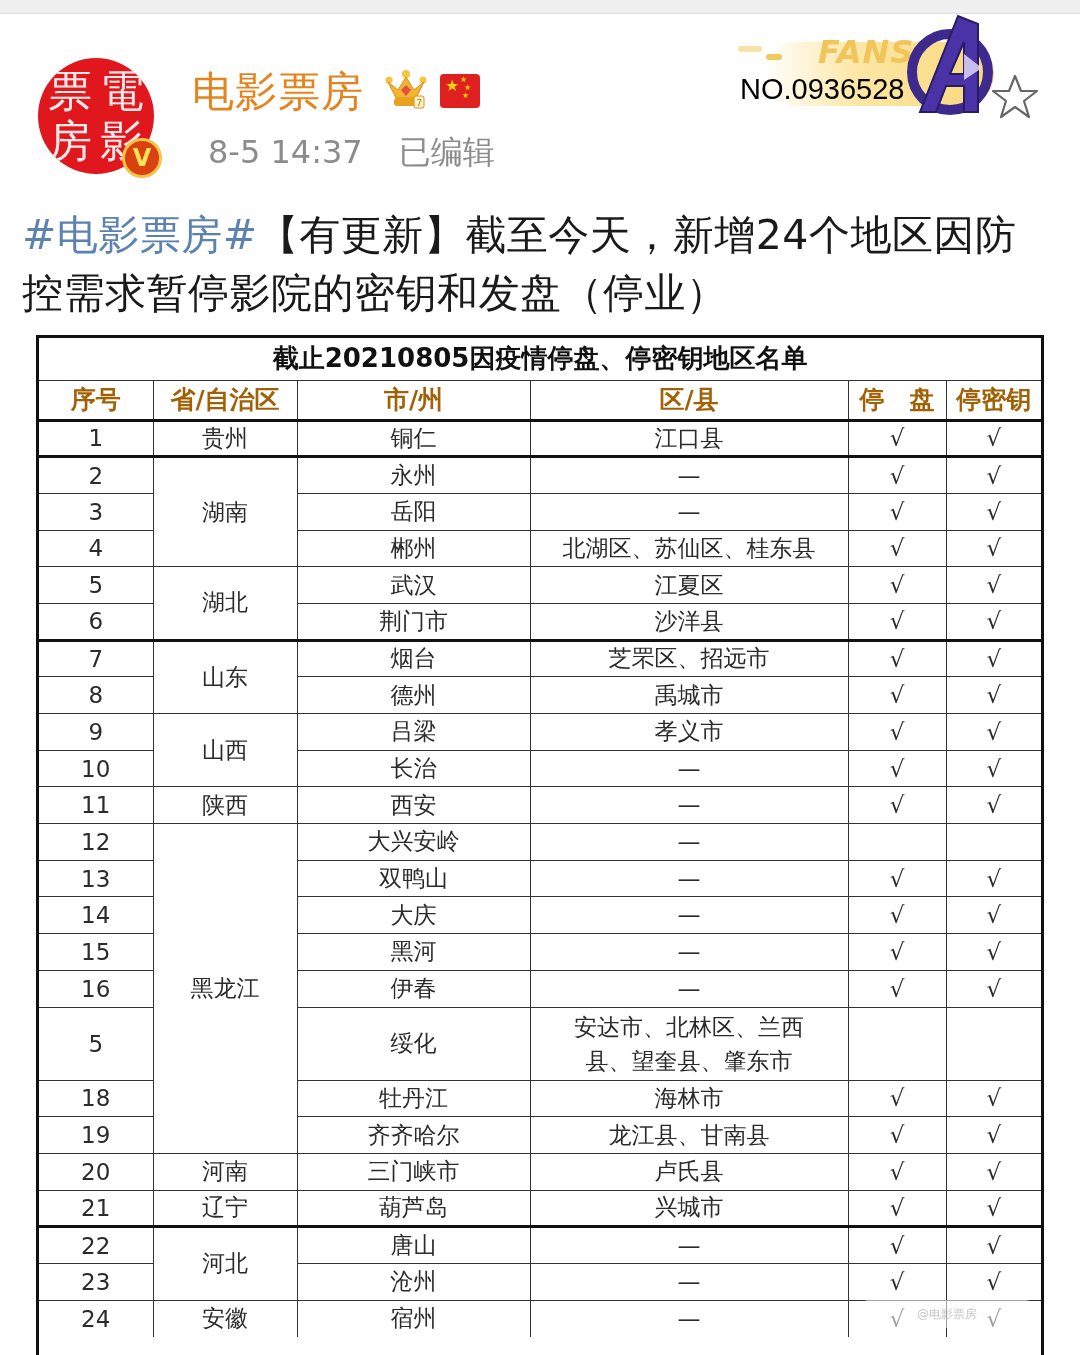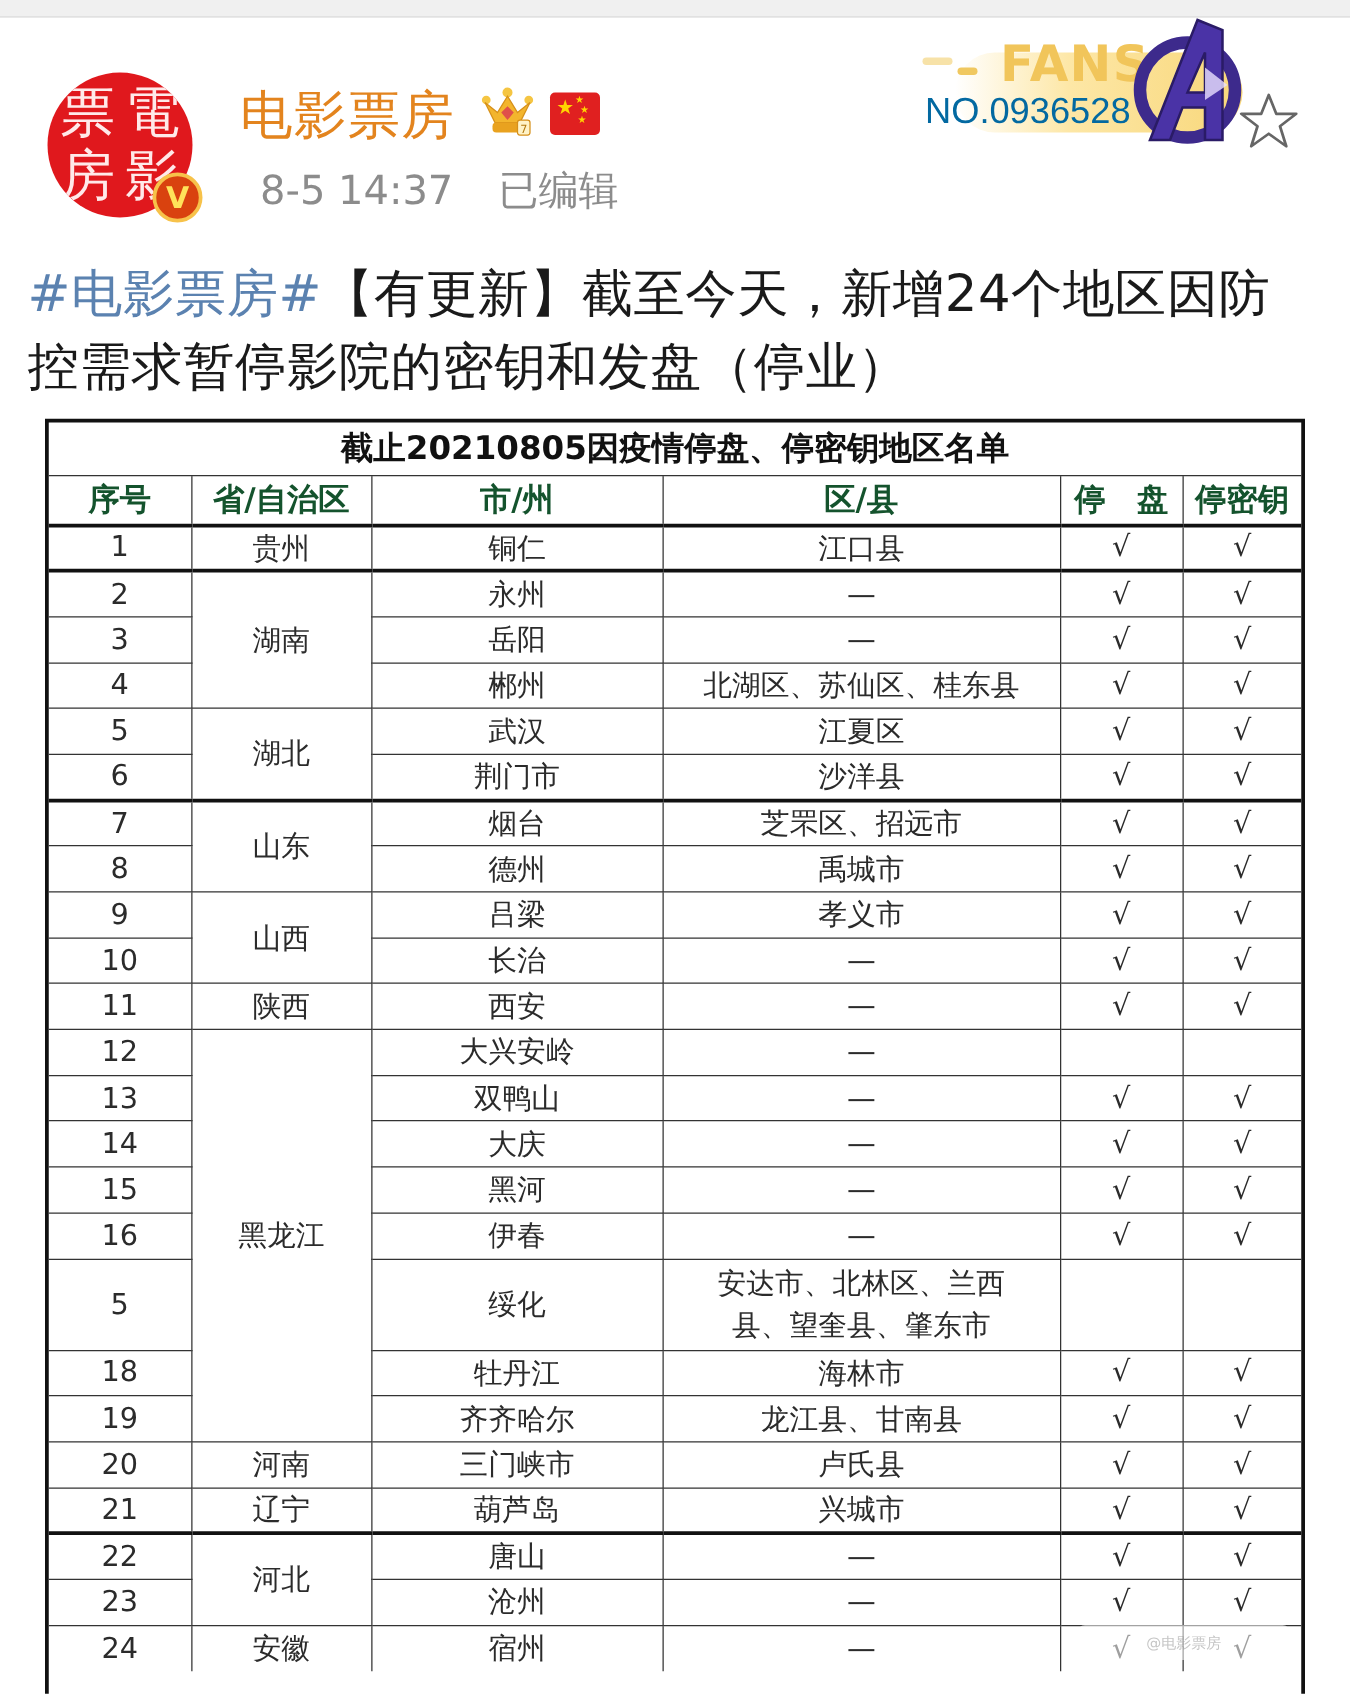--- a/index.html
+++ b/index.html
@@ -23,35 +23,35 @@
   .flag .s4 { position: absolute; left: 22px; top: 18px; color: #ffd400; font-size: 8px; line-height: 8px; }
 
   .meta { position: absolute; left: 208px; top: 130px; font-size: 32px; color: #8c8c8c; line-height: 44px; }
   .meta .time { margin-right: 26px; }
 
   
   .fans-badge { position: absolute; left: 724px; top: 18px; width: 280px; height: 96px; }
   .fans-band { position: absolute; left: 40px; top: 24px; width: 230px; height: 64px; border-radius: 32px; background: linear-gradient(90deg, rgba(255,235,180,0) 0%, #fde7a6 40%, #f8d77a 100%); }
   .fans-dash1 { position: absolute; left: 14px; top: 28px; width: 24px; height: 6px; background: #f7e2a8; border-radius: 3px; }
   .fans-dash2 { position: absolute; left: 42px; top: 36px; width: 16px; height: 6px; background: #f0c860; border-radius: 3px; }
-  .fans-word { position: absolute; left: 76px; top: 16px; font-weight: bold; font-size: 40px; color: #f1c55a; letter-spacing: 1px; line-height: 36px; }
-  .fans-no { position: absolute; left: 16px; top: 54px; font-size: 29px; color: #0369a1; line-height: 34px; font-family: "Liberation Sans", sans-serif; }
+  .fans-word { position: absolute; left: 94px; top: 16px; font-style: italic; font-weight: bold; font-size: 32px; color: #f1c55a; letter-spacing: 1px; line-height: 36px; }
+  .fans-no { position: absolute; left: 16px; top: 54px; font-size: 29px; color: #000000; line-height: 34px; font-family: "Liberation Sans", sans-serif; }
   .avengers { position: absolute; left: 176px; top: -4px; width: 100px; height: 104px; }
   .star-btn { position: absolute; left: 990px; top: 72px; width: 50px; height: 50px; }
 
   
   .post-text { position: absolute; left: 22px; top: 206px; width: 1010px; font-size: 41px; line-height: 58px; color: #1a1a1a; letter-spacing: 0.5px; }
   .hashtag { color: #5b82b0; }
 
   
   .table-wrap { position: absolute; left: 36px; top: 335px; width: 1008px; height: 1116px; border: 3px solid #111; background: #fff; }
   table { border-collapse: collapse; width: 100%; table-layout: fixed; font-family: "DejaVu Sans", sans-serif; }
   td, th { border: 1.5px solid #333; text-align: center; vertical-align: middle; color: #2b2b2b; font-weight: normal; padding: 0; overflow: hidden; white-space: nowrap; }
   th.title { height: 42px; font-size: 26px; font-weight: bold; color: #111; border-top: none; border-left: none; border-right: none; letter-spacing: 0; }
-  tr.head th { height: 40px; font-size: 25px; font-weight: bold; color: #14532d; margin-top: 25px; }
+  tr.head th { height: 40px; font-size: 25px; font-weight: bold; color: #a16207; margin-top: 25px; }
   tr.row td { height: 36.7px; font-size: 23px; }
   tr.row.tall td { height: 73px; }
   tr.group-start td { border-top: 3px solid #111; }
   td.multiline { white-space: normal; line-height: 34px; font-size: 23px; padding: 0 22px; }
   td.num { font-size: 24px; }
   td.check { font-size: 24px; }
   td:first-child, th:first-child { border-left: none; }
   td:last-child, th:last-child { border-right: none; }
   tbody tr:last-child td { border-bottom: none; }
 

